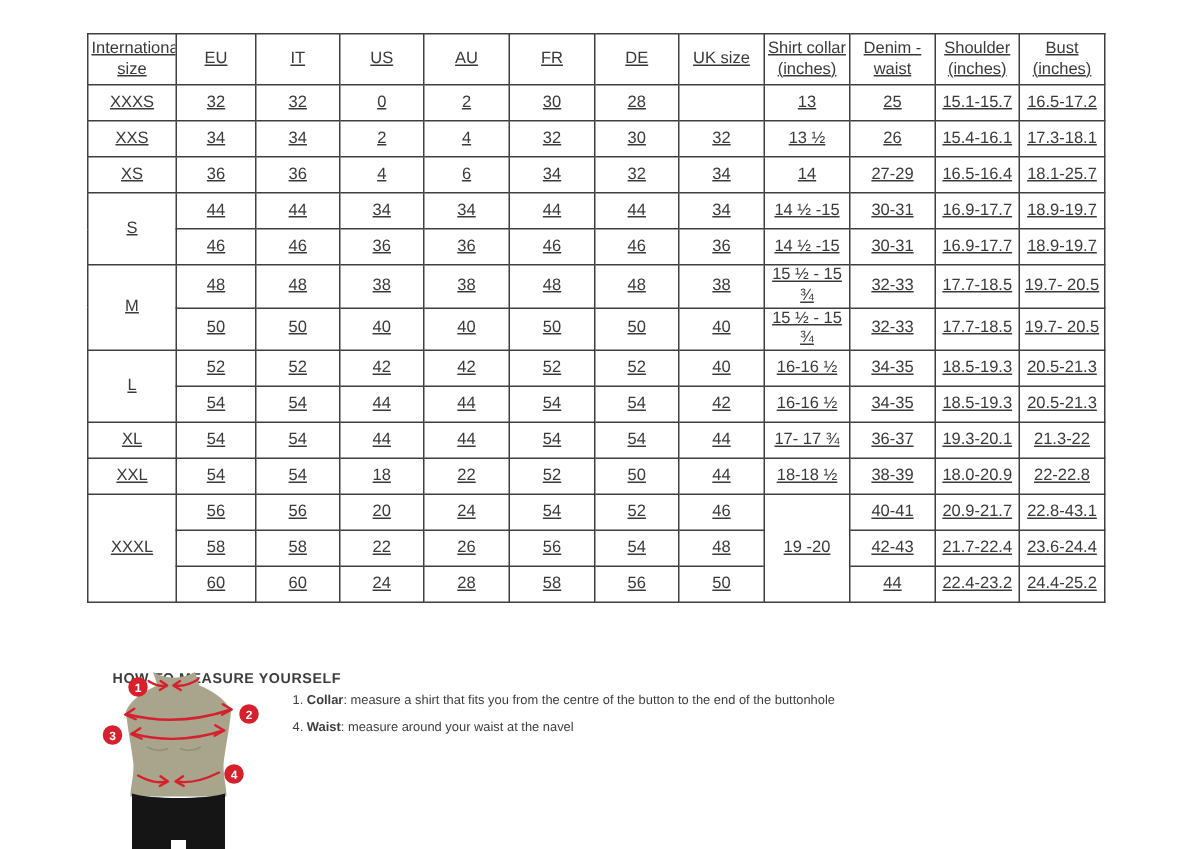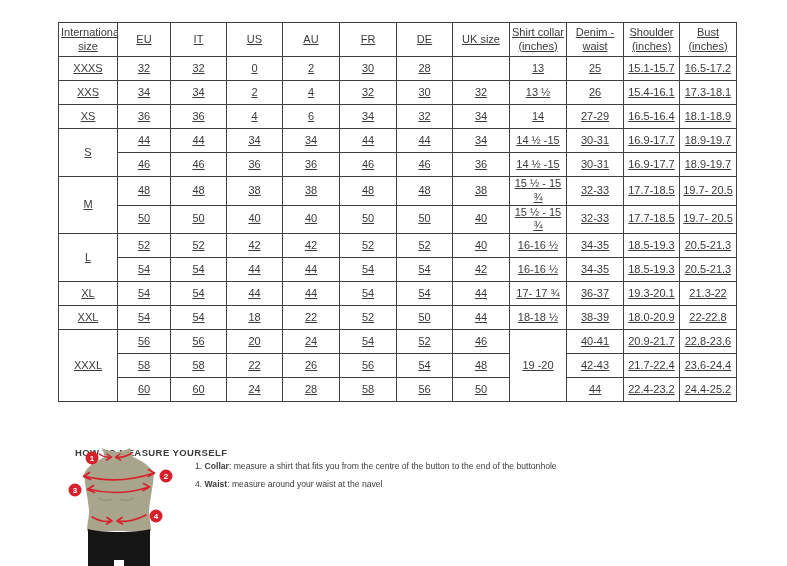--- a/index.html
+++ b/index.html
@@ -103,21 +103,21 @@
           <td>36</td>
           <td>36</td>
           <td>4</td>
           <td>6</td>
           <td>34</td>
           <td>32</td>
           <td>34</td>
           <td>14</td>
           <td>27-29</td>
           <td>16.5-16.4</td>
-          <td>18.1-18.9</td>
+          <td>18.1-25.7</td>
         </tr>
         <tr>
           <td rowspan="2">S</td>
           <td>44</td>
           <td>44</td>
           <td>34</td>
           <td>34</td>
           <td>44</td>
           <td>44</td>
           <td>34</td>
@@ -226,21 +226,21 @@
           <td>56</td>
           <td>56</td>
           <td>20</td>
           <td>24</td>
           <td>54</td>
           <td>52</td>
           <td>46</td>
           <td rowspan="3">19 -20</td>
           <td>40-41</td>
           <td>20.9-21.7</td>
-          <td>22.8-23.6</td>
+          <td>22.8-43.1</td>
         </tr>
         <tr>
           <td>58</td>
           <td>58</td>
           <td>22</td>
           <td>26</td>
           <td>56</td>
           <td>54</td>
           <td>48</td>
           <td>42-43</td>

